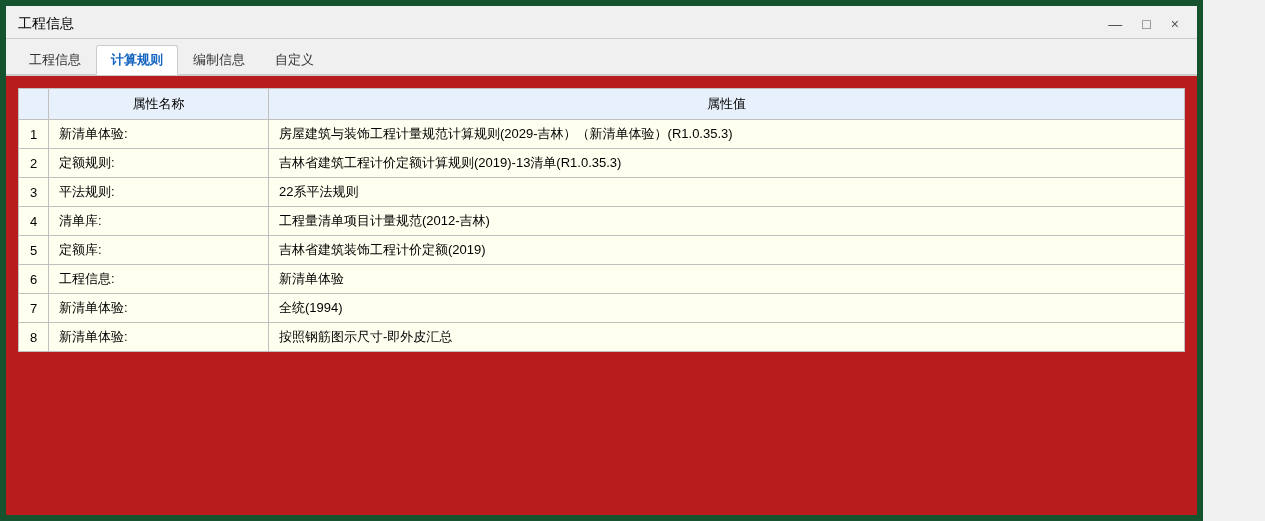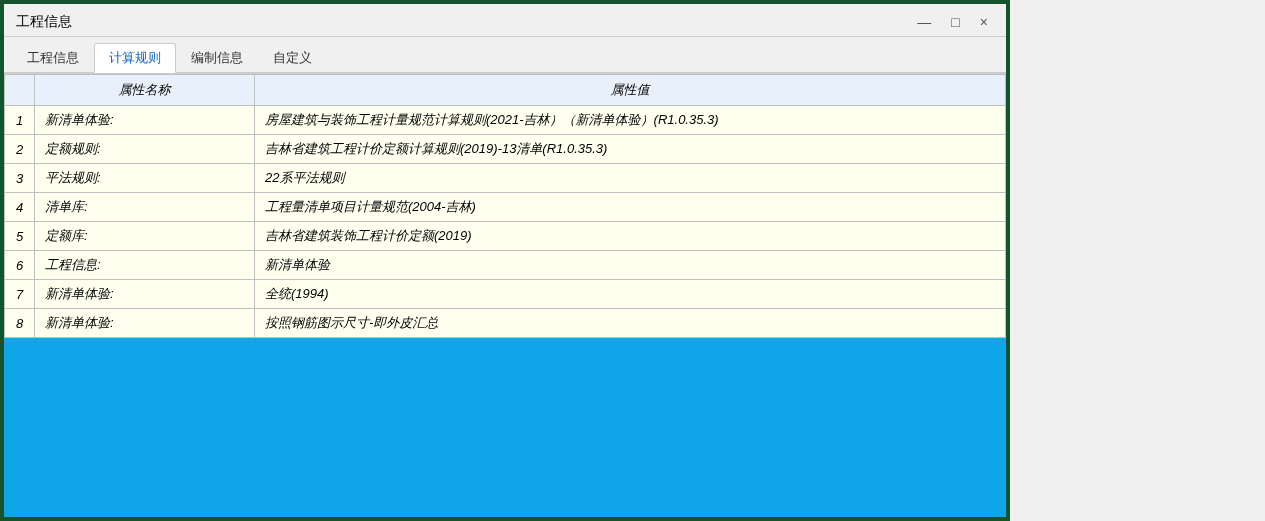--- a/index.html
+++ b/index.html
@@ -2,24 +2,24 @@
 <html><head>
   <meta charset="utf-8">
   <style>
     * { box-sizing: border-box; margin: 0; padding: 0; }
     body {
       font-family: "Microsoft YaHei", "SimHei", sans-serif;
       font-size: 13px;
       background: #f0f0f0;
     }
     .window {
-      width: 1010px;
+      width: 1203px;
       min-height: 521px;
       background: #f0f0f0;
-      border: 4px solid #14532d;
+      border: 6px solid #14532d;
       display: flex;
       flex-direction: column;
     }
     .title-bar {
       background: #f0f0f0;
       padding: 8px 12px 4px 12px;
       display: flex;
       align-items: center;
       justify-content: space-between;
       border-bottom: 1px solid #ccc;
@@ -58,26 +58,27 @@
       color: #333;
       background: #f0f0f0;
       border-radius: 3px 3px 0 0;
     }
     .tab.active {
       background: #fff;
       border-color: #ccc;
       border-bottom: 1px solid #fff;
       color: #1565c0;
       margin-bottom: -1px;
+      font-weight: bold;
     }
     .content-area {
-      background: #0ea5e9;
+      background: #b91c1c;
       flex: 1;
+      padding: 12px;
       border-top: 1px solid #ccc;
-      font-style: italic;
     }
     .data-table {
       width: 100%;
       border-collapse: collapse;
       border: 1px solid #c0c0c0;
     }
     .data-table th {
       background: #e8f0fb;
       border: 1px solid #c0c0c0;
       padding: 6px 10px;
@@ -134,36 +135,36 @@
           <th></th>
           <th>属性名称</th>
           <th>属性值</th>
         </tr>
       </thead>
       <tbody id="table-body">
 
       <tr>
     <td class="row-num">1</td>
     <td class="prop-name">新清单体验:</td>
-    <td class="prop-value">房屋建筑与装饰工程计量规范计算规则(2021-吉林）（新清单体验）(R1.0.35.3)</td>
+    <td class="prop-value">房屋建筑与装饰工程计量规范计算规则(2029-吉林）（新清单体验）(R1.0.35.3)</td>
   </tr>
           <tr>
     <td class="row-num">2</td>
     <td class="prop-name">定额规则:</td>
     <td class="prop-value">吉林省建筑工程计价定额计算规则(2019)-13清单(R1.0.35.3)</td>
   </tr>
           <tr>
     <td class="row-num">3</td>
     <td class="prop-name">平法规则:</td>
     <td class="prop-value">22系平法规则</td>
   </tr>
           <tr>
     <td class="row-num">4</td>
     <td class="prop-name">清单库:</td>
-    <td class="prop-value">工程量清单项目计量规范(2004-吉林)</td>
+    <td class="prop-value">工程量清单项目计量规范(2012-吉林)</td>
   </tr>
           <tr>
     <td class="row-num">5</td>
     <td class="prop-name">定额库:</td>
     <td class="prop-value">吉林省建筑装饰工程计价定额(2019)</td>
   </tr>
           <tr>
     <td class="row-num">6</td>
     <td class="prop-name">工程信息:</td>
     <td class="prop-value">新清单体验</td>

